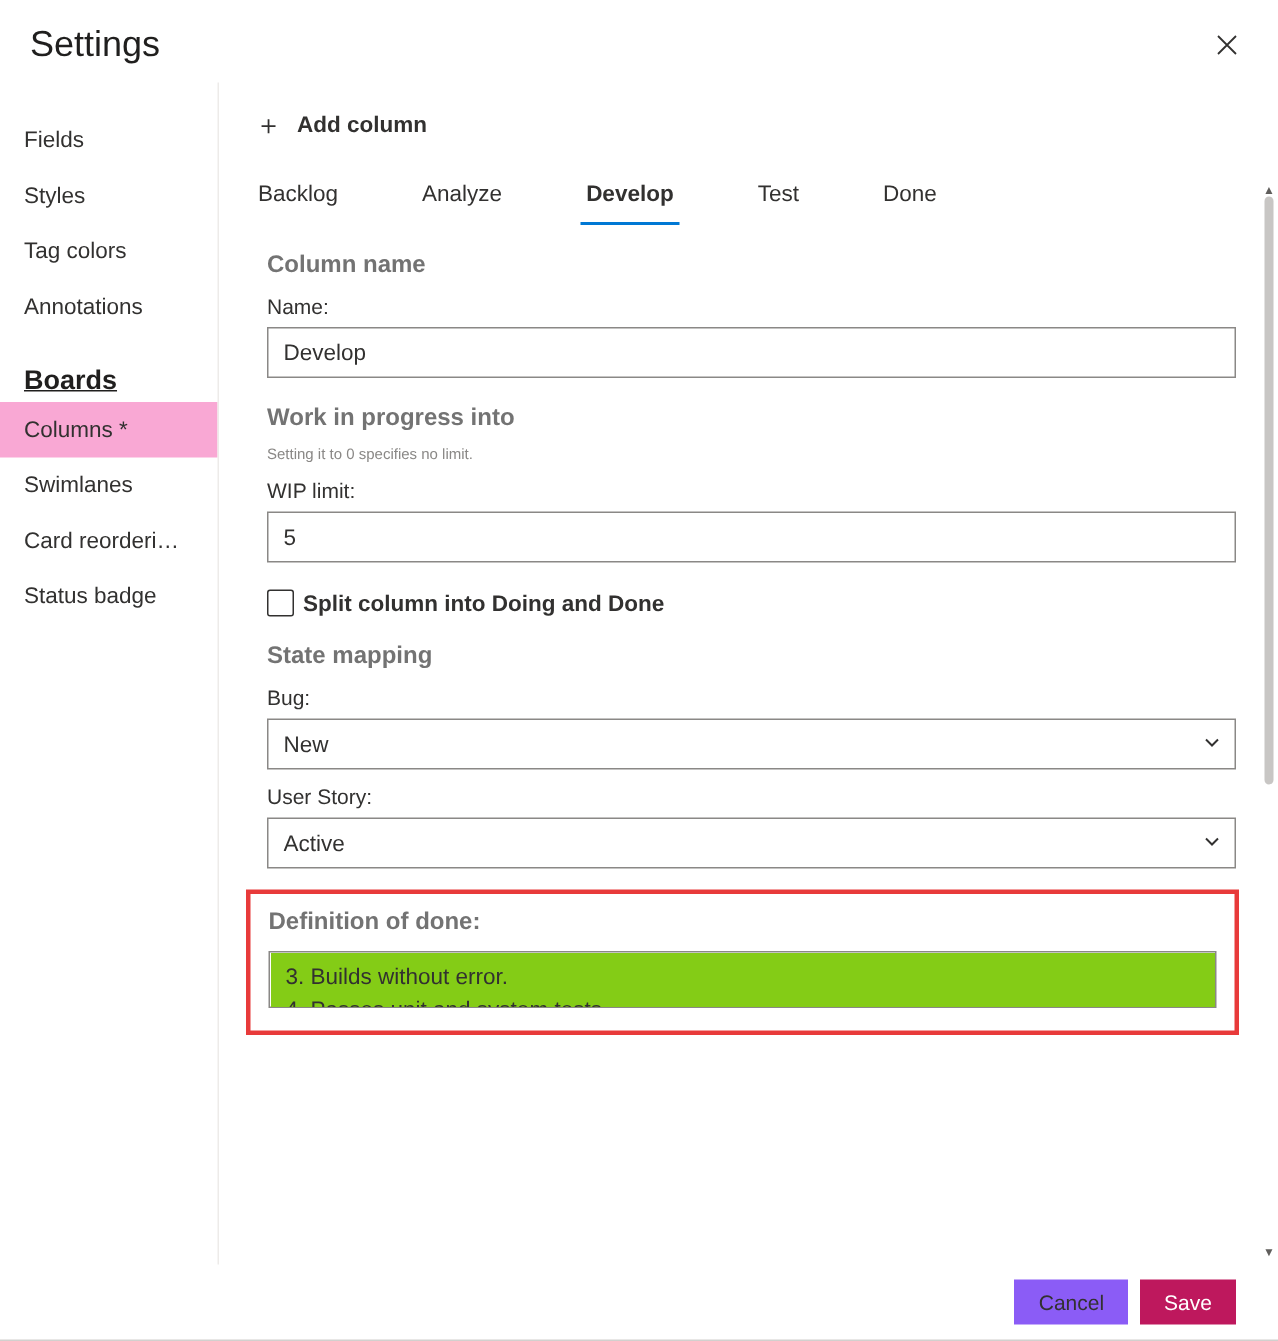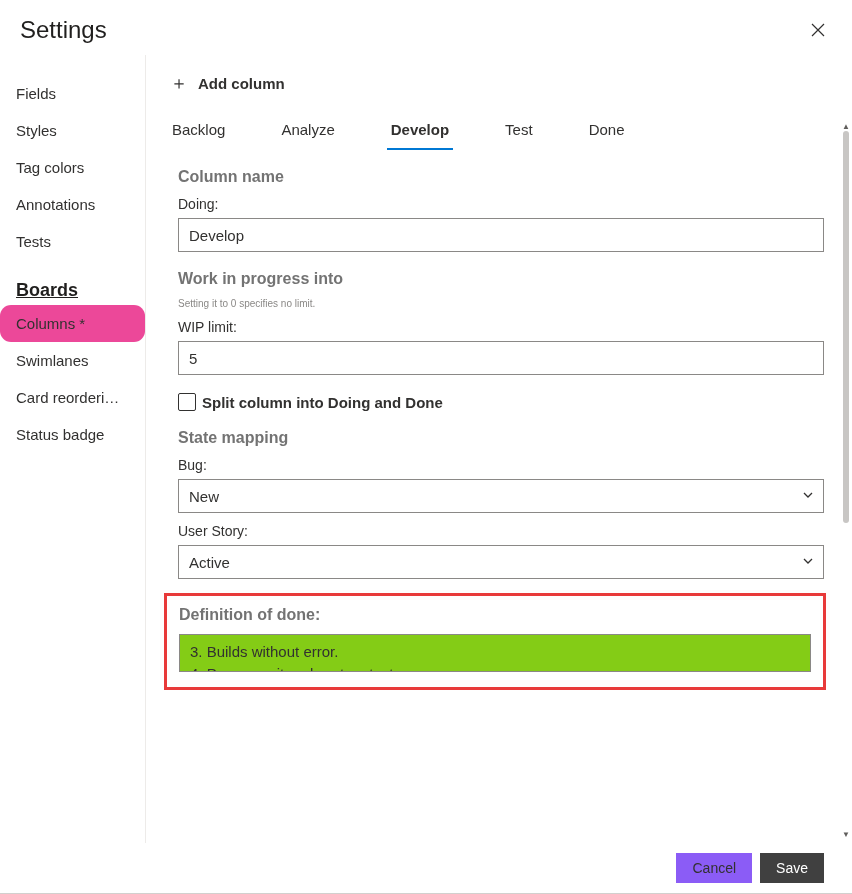--- a/index.html
+++ b/index.html
@@ -58,22 +58,21 @@
     .sidebar-item {
       padding: 10px 16px;
       cursor: pointer;
       font-size: 15px;
       color: #323130;
       white-space: nowrap;
       overflow: hidden;
       text-overflow: ellipsis;
     }
     .sidebar-item.active {
-      background: #ec4899;
-      border-radius: 11px;
+      background: #f9a8d4;
     }
     .sidebar-divider {
       height: 12px;
     }
     .main {
       flex: 1;
       padding: 12px 28px 0 22px;
       overflow-y: auto;
       position: relative;
       border-left: 1px solid #edebe9;
@@ -198,21 +197,21 @@
       padding: 7px 16px;
       font-size: 14px;
       border: none;
       cursor: pointer;
     }
     .btn-secondary {
       background: #8b5cf6;
       color: #323130;
     }
     .btn-primary {
-      background: #404040;
+      background: #be185d;
       color: #fff;
     }
     .outer-scroll {
       position: absolute;
       right: 0;
       top: 64px;
       bottom: 0;
       width: 12px;
       display: flex;
       flex-direction: column;
@@ -259,21 +258,20 @@
         </svg>
     </button>
   </div>
 
   <div class="body">
     <nav class="sidebar">
       <div class="sidebar-item"><span>Fields</span></div>
       <div class="sidebar-item"><span>Styles</span></div>
       <div class="sidebar-item"><span>Tag colors</span></div>
       <div class="sidebar-item"><span>Annotations</span></div>
-      <div class="sidebar-item"><span>Tests</span></div>
       <div class="sidebar-divider"></div>
       <div class="sidebar-group-title">Boards</div>
       <div class="sidebar-item active"><span>Columns *</span></div>
       <div class="sidebar-item"><span>Swimlanes</span></div>
       <div class="sidebar-item"><span>Card reorderi…</span></div>
       <div class="sidebar-item"><span>Status badge</span></div>
     </nav>
 
     <div class="main">
       <div class="add-col">
@@ -284,21 +282,21 @@
       <div class="tabs">
         <div class="tab"><span>Backlog</span></div>
         <div class="tab"><span>Analyze</span></div>
         <div class="tab active"><span>Develop</span></div>
         <div class="tab"><span>Test</span></div>
         <div class="tab"><span>Done</span></div>
       </div>
 
       <div style="padding-left:10px;">
         <div class="section-title">Column name</div>
-        <div class="field-label">Doing:</div>
+        <div class="field-label">Name:</div>
         <input class="text-input" type="text" value="Develop" style="">
 
         <div class="section-title">Work in progress into</div>
         <div class="hint">Setting it to 0 specifies no limit.</div>
         <div class="field-label">WIP limit:</div>
         <input class="text-input" type="text" value="5" style="">
 
         <div class="checkbox-row">
           <div class="checkbox"></div>
           <span class="checkbox-label">Split column into Doing and Done</span>

